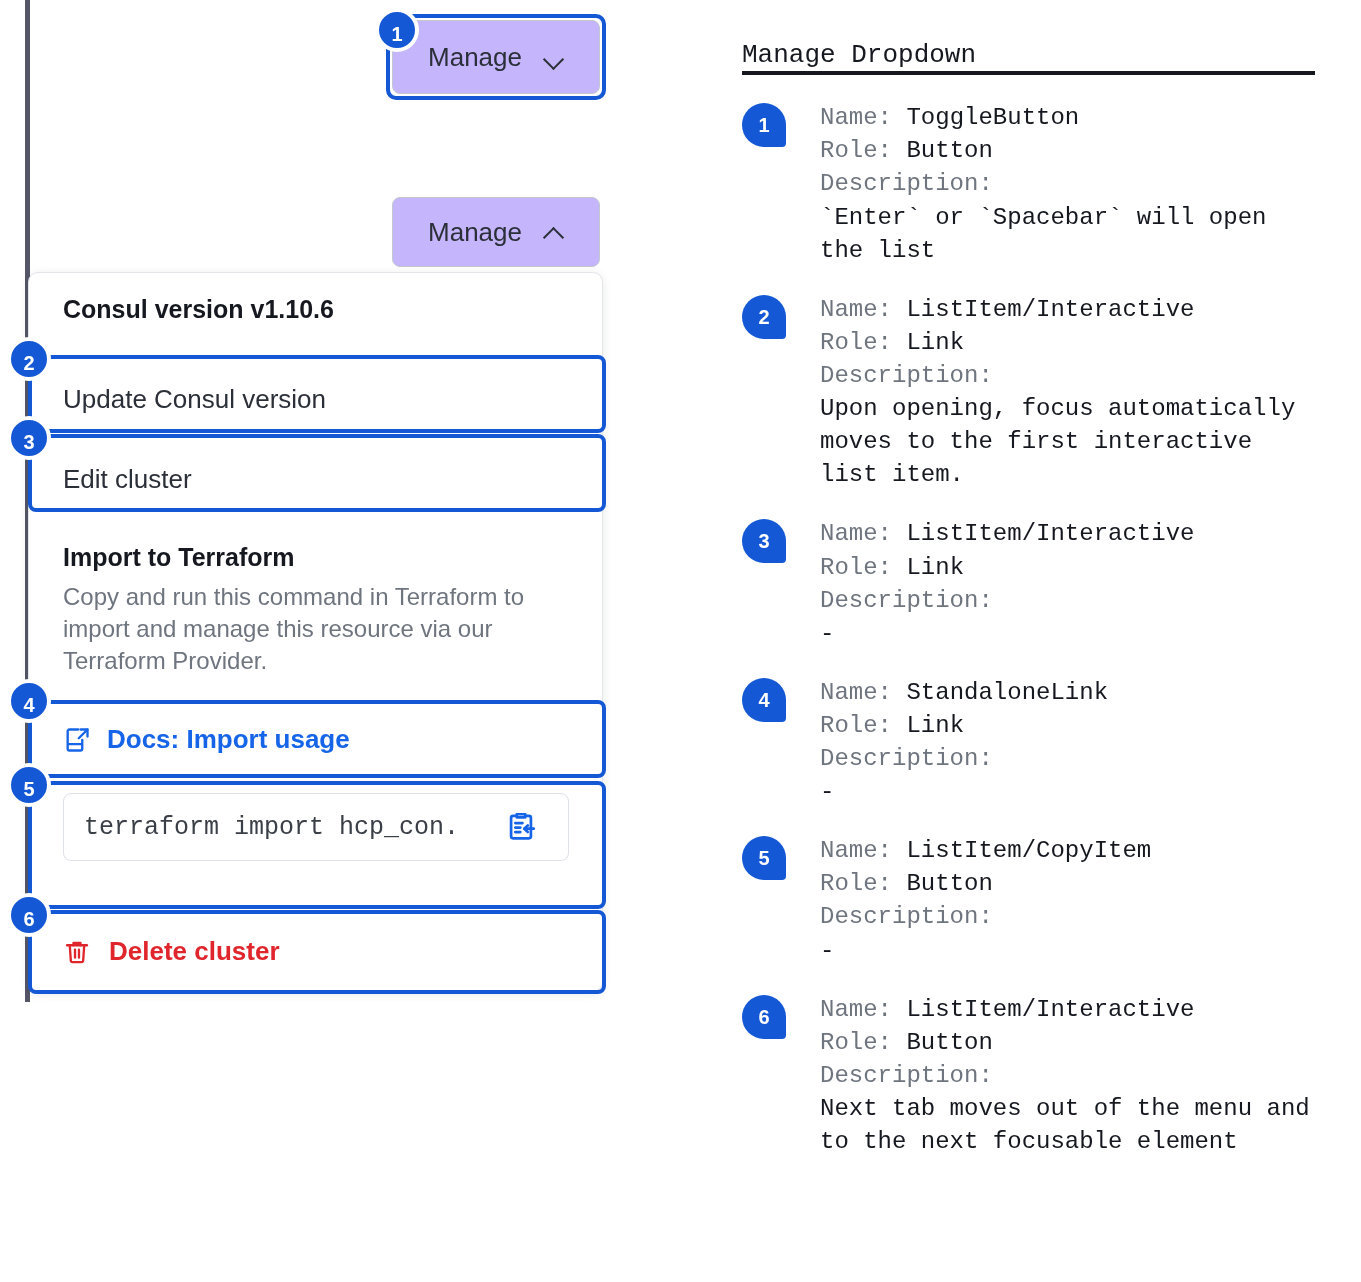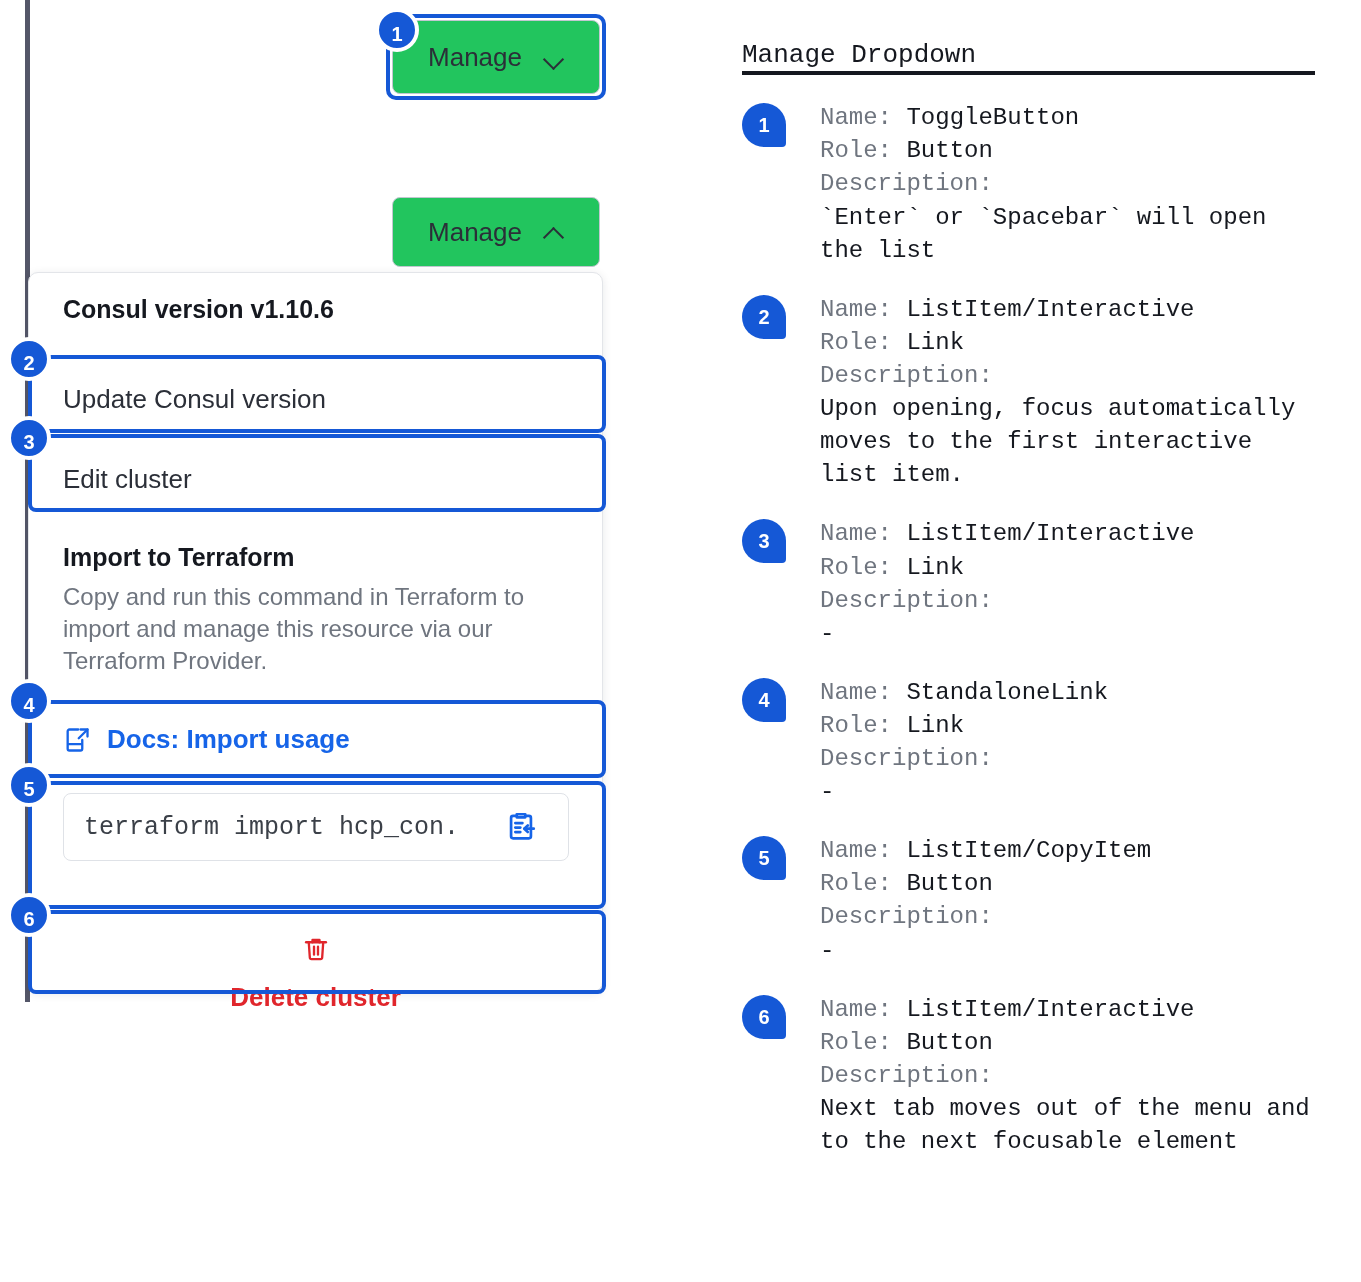--- a/index.html
+++ b/index.html
@@ -28,21 +28,21 @@
     font: 700 20px/44px "Liberation Sans", sans-serif;
     text-align: center;
     border: 4px solid #ffffff;
     z-index: 40;
   }
 
   
   .manage-btn {
     position: absolute;
     display: flex; align-items: center; justify-content: center; gap: 22px;
-    background: #22c55e;
+    background: #c4b5fd;
     border: 1px solid #c2c7d0;
     border-radius: 8px;
     color: #2b2f38;
     font: 400 26px/1 "Liberation Sans", sans-serif;
     padding: 0 26px;
   }
   .manage-btn .chev { display: block; width: 20px; height: 12px; position: relative; }
   .manage-btn .chev::before {
     content: ""; position: absolute; left: 2px; top: 1px;
     width: 13px; height: 13px;
@@ -90,21 +90,20 @@
   }
   .dd-link {
     display: flex; align-items: center; gap: 16px;
     font: 600 26px/1.3 "Liberation Sans", sans-serif;
     color: #1664e8;
   }
   .dd-delete {
     display: flex; align-items: center; gap: 18px;
     font: 600 26px/1.3 "Liberation Sans", sans-serif;
     color: #e0262c;
-    flex-direction: column;
   }
 
   
   .row { position: absolute; left: 0; width: 100%; }
   #row-consul-version { top: 20px; }
   #row-update        { top: 110px; }
   #row-edit          { top: 190px; }
   #row-import-title  { top: 268px; }
   #row-import-desc   { top: 308px; }
   #row-docs          { top: 450px; }

